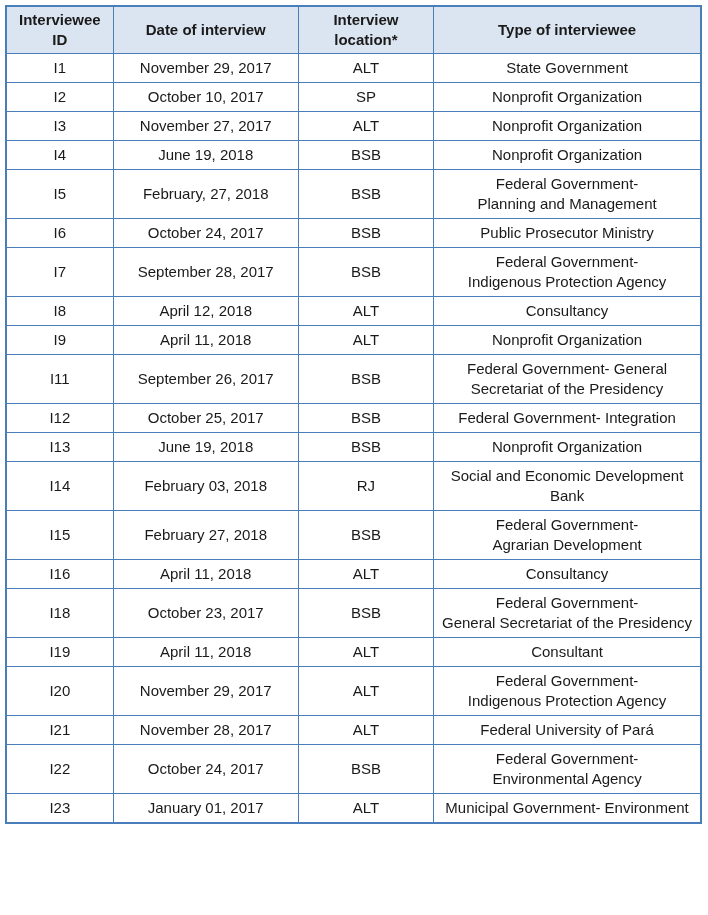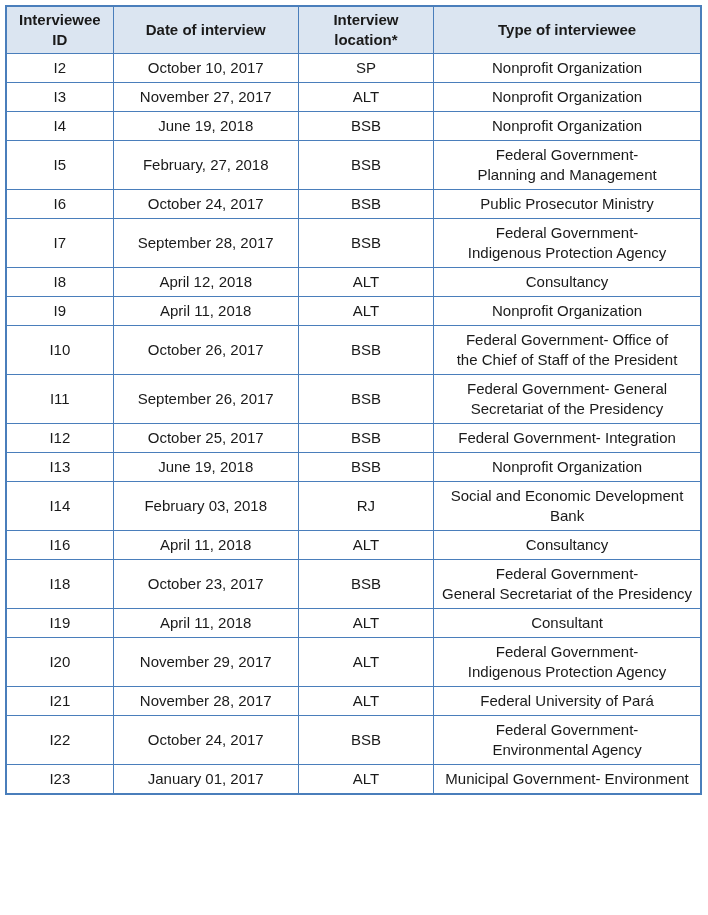--- a/index.html
+++ b/index.html
@@ -62,20 +62,26 @@
       <th class="col-id">Interviewee
 ID</th>
       <th class="col-date">Date of interview</th>
       <th class="col-location">Interview
 location*</th>
       <th class="col-type">Type of interviewee</th>
     </tr>
   </thead>
   <tbody>
       <tr>
+        <td class="col-id">I1</td>
+        <td class="col-date">November 29, 2017</td>
+        <td class="col-location">ALT</td>
+        <td class="col-type">State Government</td>
+      </tr>
+      <tr>
         <td class="col-id">I2</td>
         <td class="col-date">October 10, 2017</td>
         <td class="col-location">SP</td>
         <td class="col-type">Nonprofit Organization</td>
       </tr>
       <tr>
         <td class="col-id">I3</td>
         <td class="col-date">November 27, 2017</td>
         <td class="col-location">ALT</td>
         <td class="col-type">Nonprofit Organization</td>
@@ -110,27 +116,20 @@
         <td class="col-id">I8</td>
         <td class="col-date">April 12, 2018</td>
         <td class="col-location">ALT</td>
         <td class="col-type">Consultancy</td>
       </tr>
       <tr>
         <td class="col-id">I9</td>
         <td class="col-date">April 11, 2018</td>
         <td class="col-location">ALT</td>
         <td class="col-type">Nonprofit Organization</td>
-      </tr>
-      <tr>
-        <td class="col-id">I10</td>
-        <td class="col-date">October 26, 2017</td>
-        <td class="col-location">BSB</td>
-        <td class="col-type">Federal Government- Office of
-the Chief of Staff of the President</td>
       </tr>
       <tr>
         <td class="col-id">I11</td>
         <td class="col-date">September 26, 2017</td>
         <td class="col-location">BSB</td>
         <td class="col-type">Federal Government- General
 Secretariat of the Presidency</td>
       </tr>
       <tr>
         <td class="col-id">I12</td>
@@ -144,20 +143,27 @@
         <td class="col-location">BSB</td>
         <td class="col-type">Nonprofit Organization</td>
       </tr>
       <tr>
         <td class="col-id">I14</td>
         <td class="col-date">February 03, 2018</td>
         <td class="col-location">RJ</td>
         <td class="col-type">Social and Economic Development Bank</td>
       </tr>
       <tr>
+        <td class="col-id">I15</td>
+        <td class="col-date">February 27, 2018</td>
+        <td class="col-location">BSB</td>
+        <td class="col-type">Federal Government-
+Agrarian Development</td>
+      </tr>
+      <tr>
         <td class="col-id">I16</td>
         <td class="col-date">April 11, 2018</td>
         <td class="col-location">ALT</td>
         <td class="col-type">Consultancy</td>
       </tr>
       <tr>
         <td class="col-id">I18</td>
         <td class="col-date">October 23, 2017</td>
         <td class="col-location">BSB</td>
         <td class="col-type">Federal Government-

